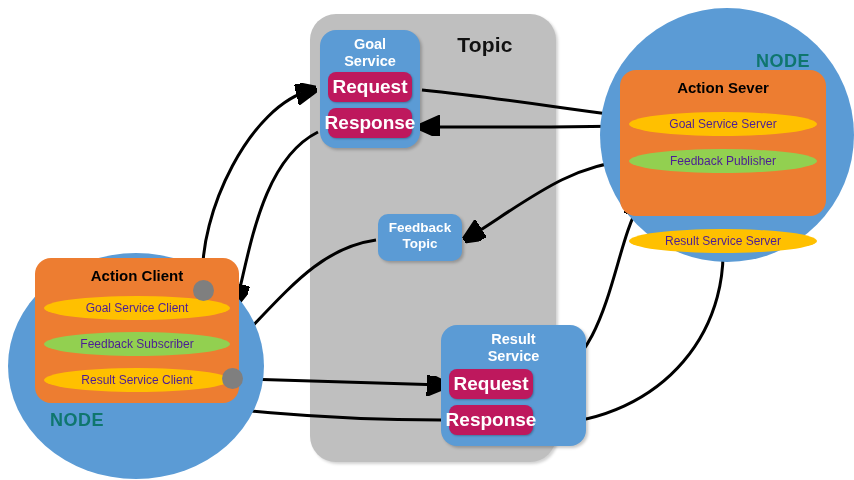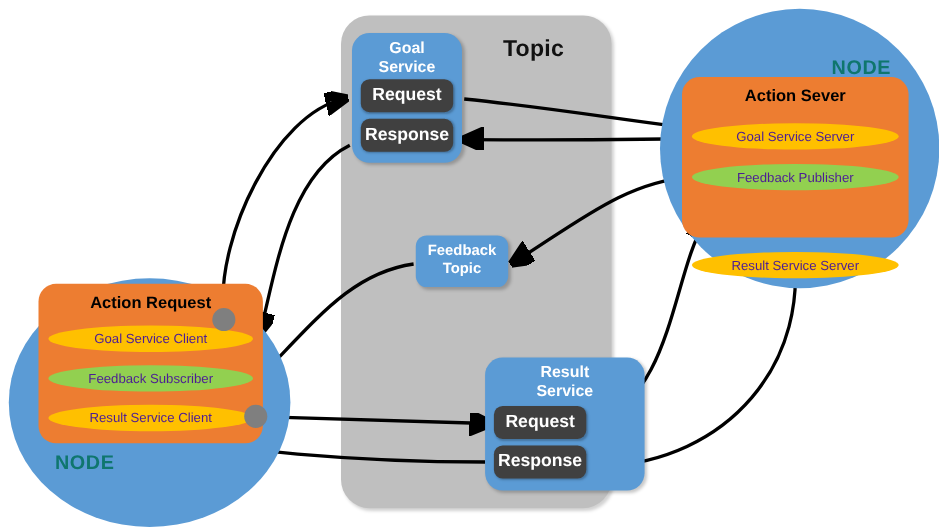--- a/index.html
+++ b/index.html
@@ -50,25 +50,25 @@
     position: absolute;
     left: 0; right: 0;
     text-align: center;
     color: #ffffff;
     font-weight: bold;
     font-size: 14.5px;
     line-height: 17px;
   }
   .rr-chip {
     position: absolute;
-    background: #404040;
+    background: #be185d;
     border-radius: 8px;
     color: #ffffff;
     font-weight: bold;
-    font-size: 16px;
+    font-size: 19px;
     display: flex;
     align-items: center;
     justify-content: center;
     box-shadow: 1px 1px 2px rgba(0,0,0,0.25);
   }
   
   #goal-service { left: 320px; top: 30px; width: 100px; height: 118px; }
   #goal-service .svc-title { top: 6px; }
   #goal-req  { left: 8px; top: 42px;  width: 84px; height: 30px; }
   #goal-resp { left: 8px; top: 78px;  width: 84px; height: 30px; }
@@ -221,21 +221,21 @@
   <div class="node-label" id="node-server-label">NODE</div>
   <div class="inner-box" id="server-box">
     <div class="inner-title">Action Sever</div>
     <div class="oval yellow" id="srv-oval-0">Goal Service Server</div>
     <div class="oval green" id="srv-oval-1">Feedback Publisher</div>
     <div class="oval yellow" id="srv-oval-2">Result Service Server</div>
   </div>
 
   <div class="node-circle" id="node-client"></div>
   <div class="inner-box" id="client-box">
-    <div class="inner-title">Action Request</div>
+    <div class="inner-title">Action Client</div>
     <div class="oval yellow" id="cli-oval-0">Goal Service Client</div>
     <div class="oval green" id="cli-oval-1">Feedback Subscriber</div>
     <div class="oval yellow" id="cli-oval-2">Result Service Client</div>
   </div>
   <div class="node-label" id="node-client-label">NODE</div>
 
   <div class="conn-dot" id="dot-goal"></div>
   <div class="conn-dot" id="dot-result"></div>
 
 </div>

